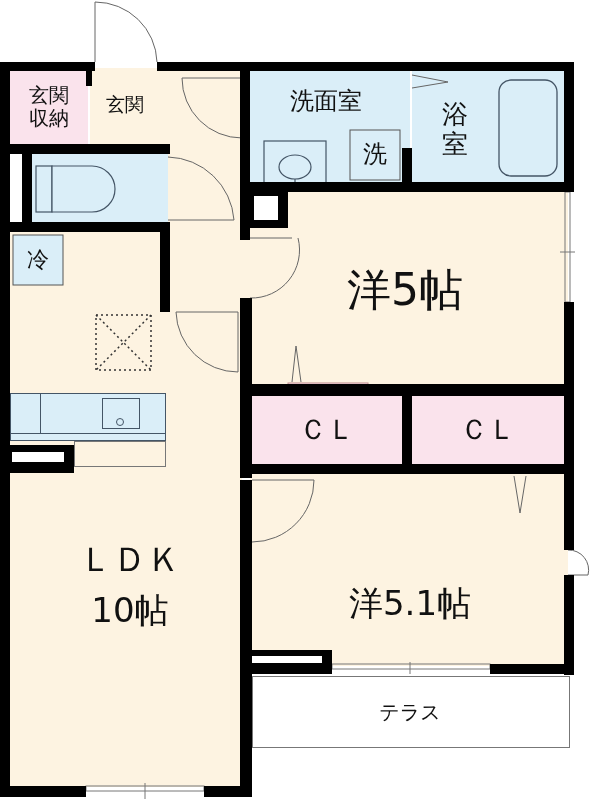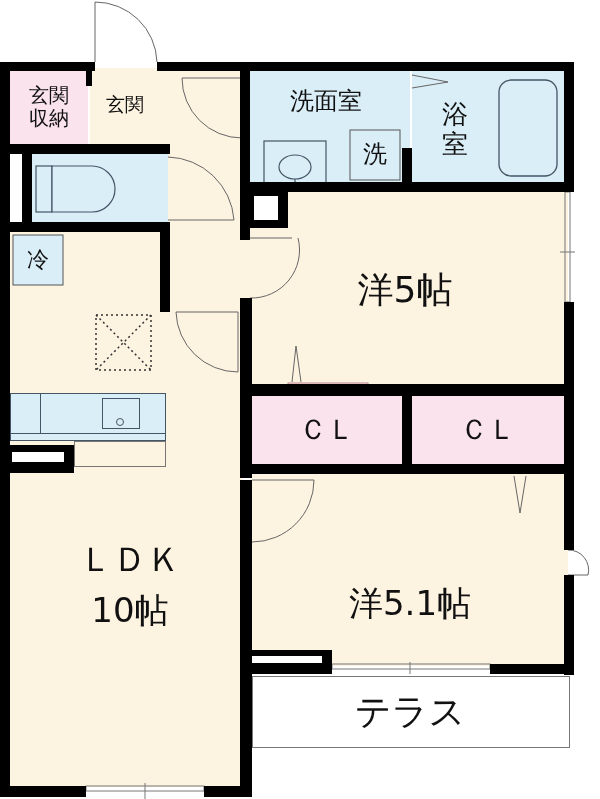--- a/index.html
+++ b/index.html
@@ -120,19 +120,19 @@
 <div class="abs" style="left:254px;top:196px;width:24px;height:24px;background:#fff;"></div>
 
 <div class="label" style="left:10px;top:72px;width:78px;height:70px;font-size:20px;">玄関
 収納</div>
 <div class="label" style="left:92px;top:85px;width:66px;height:40px;font-size:19px;">玄関</div>
 <div class="label" style="left:256px;top:82px;width:140px;height:40px;font-size:24px;">洗面室</div>
 <div class="label" style="left:350px;top:130px;width:50px;height:50px;font-size:24px;">洗</div>
 <div class="label" style="left:420px;top:90px;width:70px;height:80px;font-size:26px;">浴
 室</div>
 <div class="label" style="left:13px;top:235px;width:50px;height:50px;font-size:22px;">冷</div>
-<div class="label" style="left:320px;top:265px;width:170px;height:50px;font-size:36px;">洋5帖</div>
+<div class="label" style="left:320px;top:265px;width:170px;height:50px;font-size:44px;">洋5帖</div>
 <div class="label" style="left:252px;top:400px;width:150px;height:60px;font-size:28px;">ＣＬ</div>
 <div class="label" style="left:412px;top:400px;width:152px;height:60px;font-size:28px;">ＣＬ</div>
 <div class="label" style="left:30px;top:530px;width:200px;height:110px;font-size:34px;line-height:1.5;">ＬＤＫ
 10帖</div>
 <div class="label" style="left:300px;top:574px;width:220px;height:60px;font-size:34px;">洋5.1帖</div>
-<div class="label" style="left:300px;top:686px;width:220px;height:52px;font-size:36px;">テラス</div>
+<div class="label" style="left:300px;top:686px;width:220px;height:52px;font-size:20px;">テラス</div>
 
 </body></html>

